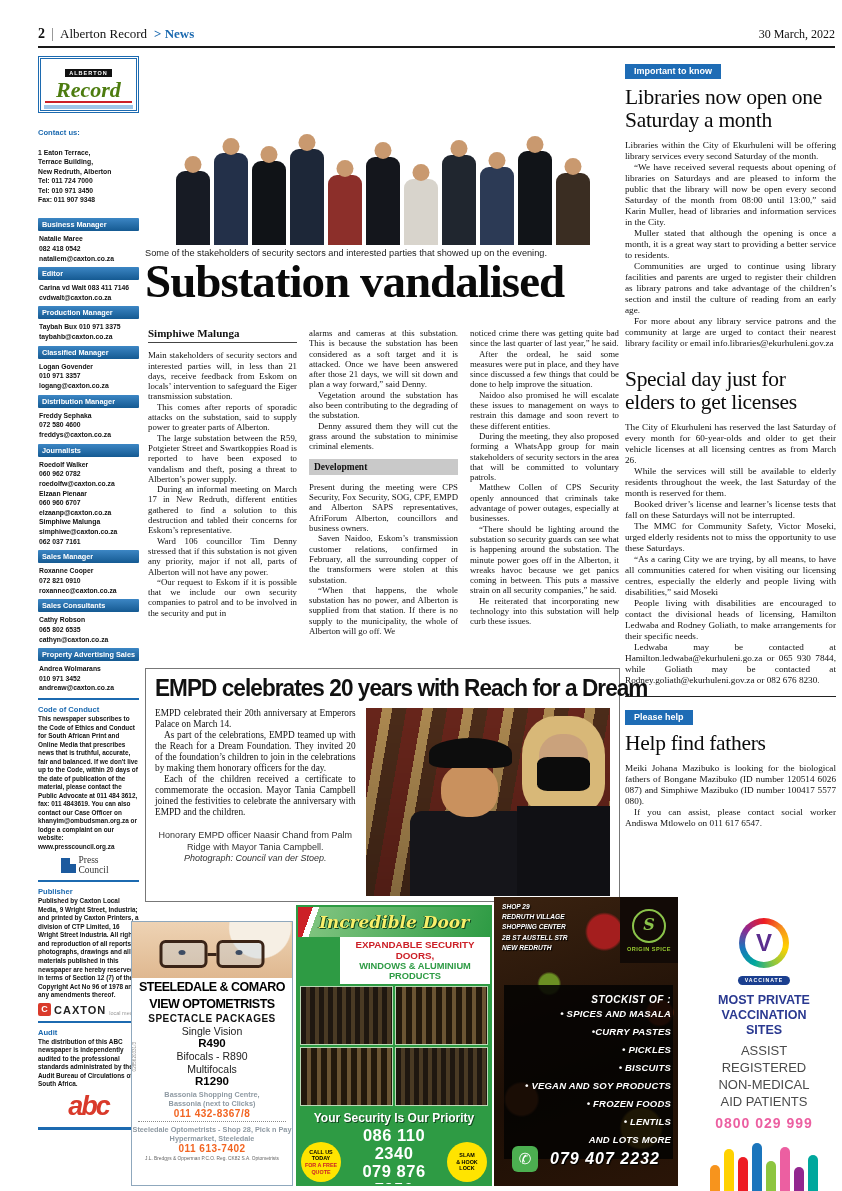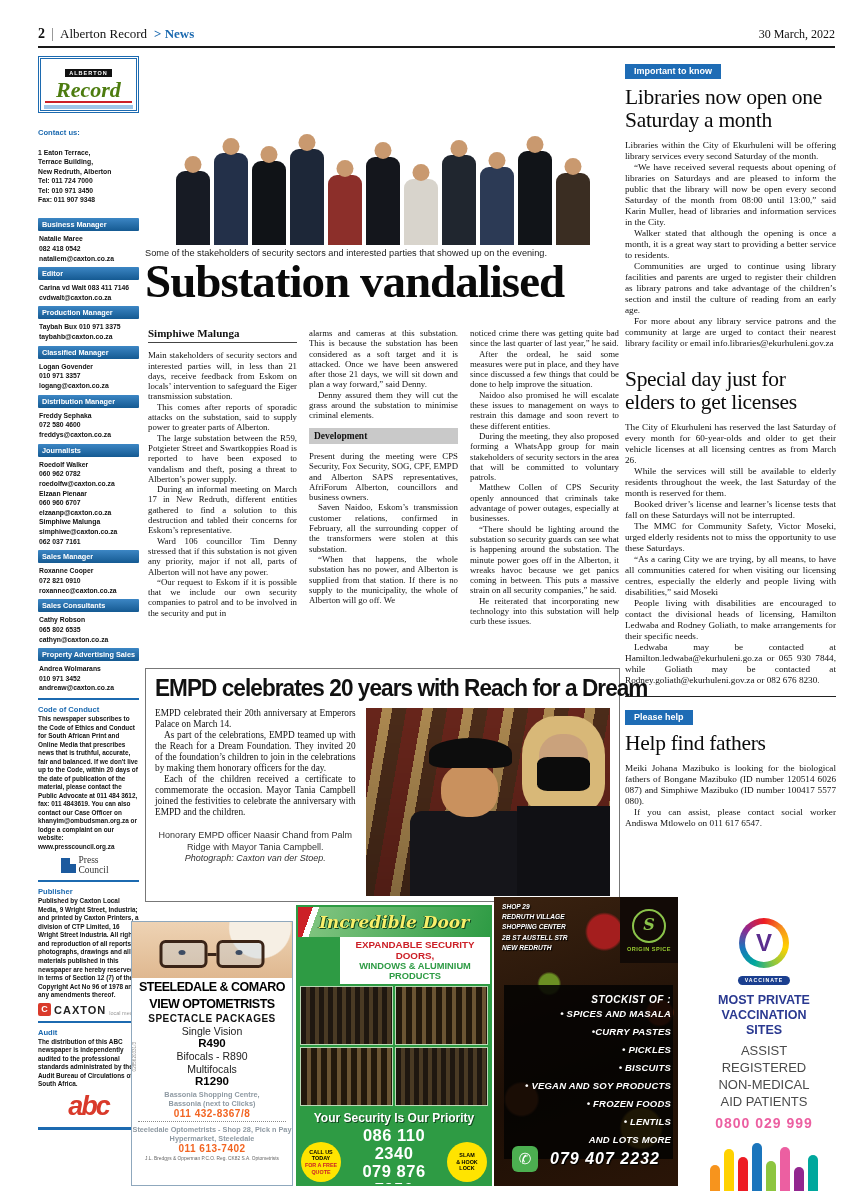--- a/index.html
+++ b/index.html
@@ -301,20 +301,21 @@
           <p>This comes after reports of sporadic attacks on the substation, said to supply power to greater parts of Alberton.</p>
           <p>The large substation between the R59, Potgieter Street and Swartkoppies Road is reported to have been exposed to vandalism and theft, posing a threat to Alberton’s power supply.</p>
           <p>During an informal meeting on March 17 in New Redruth, different entities gathered to find a solution to this destruction and tabled their concerns for Eskom’s representative.</p>
           <p>Ward 106 councillor Tim Denny stressed that if this substation is not given any priority, major if not all, parts of Alberton will not have any power.</p>
           <p>“Our request to Eskom if it is possible that we include our own security companies to patrol and to be involved in the security and put in</p>
         </div>
     </div>
     <div class="col">
       <div class="paras">
           <p>alarms and cameras at this substation. This is because the substation has been considered as a soft target and it is attacked. Once we have been answered after those 21 days, we will sit down and plan a way forward,” said Denny.</p>
+          <p>Vegetation around the substation has also been contributing to the degrading of the substation.</p>
           <p>Denny assured them they will cut the grass around the substation to minimise criminal elements.</p>
         </div>
       <div class="devbar">Development</div>
       <div class="paras">
           <p>Present during the meeting were CPS Security, Fox Security, SOG, CPF, EMPD and Alberton SAPS representatives, AfriForum Alberton, councillors and business owners.</p>
           <p>Saven Naidoo, Eskom’s transmission customer relations, confirmed in February, all the surrounding copper of the transformers were stolen at this substation.</p>
           <p>“When that happens, the whole substation has no power, and Alberton is supplied from that station. If there is no supply to the municipality, the whole of Alberton will go off. We</p>
         </div>
     </div>
     <div class="col">
@@ -334,42 +335,42 @@
     <div class="empd-head">EMPD celebrates 20 years with Reach for a Dream</div>
     <div class="empd-flex">
       <div class="empd-text">
         <div class="paras">
             <p>EMPD celebrated their 20th anniversary at Emperors Palace on March 14.</p>
             <p>As part of the celebrations, EMPD teamed up with the Reach for a Dream Foundation. They invited 20 of the foundation’s children to join in the celebrations by making them honorary officers for the day.</p>
             <p>Each of the children received a certificate to commemorate the occasion. Mayor Tania Campbell joined the festivities to celebrate the anniversary with EMPD and the children.</p>
           </div>
         <div class="empd-cap">
           <span>Honorary EMPD officer Naasir Chand from Palm Ridge with Mayor Tania Campbell.</span><br>
-          <span class="credit">Photograph: Caxton van der Stoep.</span>
+          <span class="credit">Photograph: Council van der Stoep.</span>
         </div>
       </div>
       <div class="empd-photo">
         <i class="boy-body"></i>
         <i class="boy-face"></i>
         <i class="boy-cap"></i>
         <i class="wom-hair"></i>
         <i class="wom-face"></i>
         <i class="wom-mask"></i>
         <i class="wom-body"></i>
       </div>
     </div>
   </div>
 
   <div class="abs rcol">
     <span class="tag">Important to know</span>
     <div class="rtitle">Libraries now open one Saturday a month</div>
     <div class="rbody paras">
         <p>Libraries within the City of Ekurhuleni will be offering library services every second Saturday of the month.</p>
         <p>“We have received several requests about opening of libraries on Saturdays and are pleased to inform the public that the library will now be open every second Saturday of the month from 08:00 until 13:00,” said Karin Muller, head of libraries and information services in the City.</p>
-        <p>Walker stated that although the opening is once a month, it is a great way start to providing a better service to residents.</p>
+        <p>Muller stated that although the opening is once a month, it is a great way start to providing a better service to residents.</p>
         <p>Communities are urged to continue using library facilities and parents are urged to register their children as library patrons and take advantage of the children’s section and instil the culture of reading from an early age.</p>
         <p>For more about any library service patrons and the community at large are urged to contact their nearest library facility or email info.libraries@ekurhuleni.gov.za</p>
       </div>
     <div class="rgap"></div>
     <div class="rtitle">Special day just for elders to get licenses</div>
     <div class="rbody paras">
         <p>The City of Ekurhuleni has reserved the last Saturday of every month for 60-year-olds and older to get their vehicle licenses at all licensing centres as from March 26.</p>
         <p>While the services will still be available to elderly residents throughout the week, the last Saturday of the month is reserved for them.</p>
         <p>Booked driver’s license and learner’s license tests that fall on these Saturdays will not be interrupted.</p>
         <p>The MMC for Community Safety, Victor Moseki, urged elderly residents not to miss the opportunity to use these Saturdays.</p>

